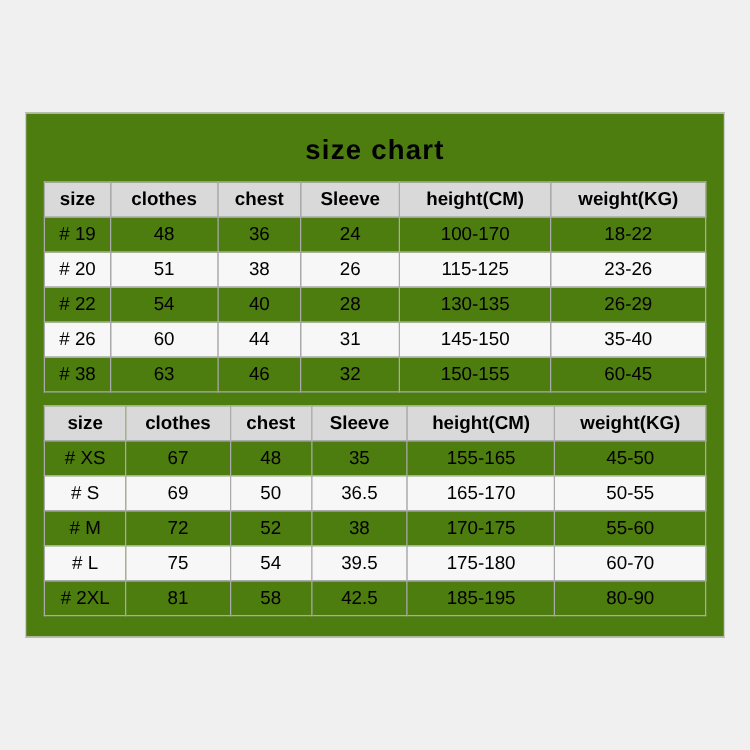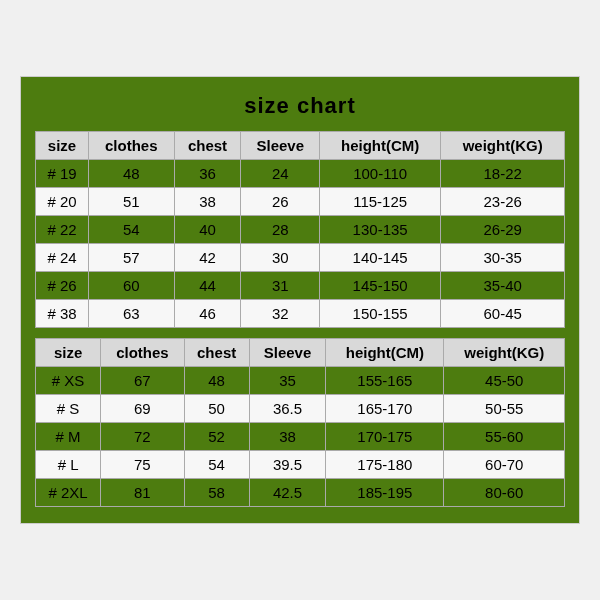--- a/index.html
+++ b/index.html
@@ -63,46 +63,38 @@
           <th>height(CM)</th>
           <th>weight(KG)</th>
         </tr>
     </thead>
     <tbody>
         <tr>
           <td># 19</td>
           <td>48</td>
           <td>36</td>
           <td>24</td>
-          <td>100-110</td>
+          <td>100-170</td>
           <td>18-22</td>
         </tr>
         <tr>
           <td># 20</td>
           <td>51</td>
           <td>38</td>
           <td>26</td>
           <td>115-125</td>
           <td>23-26</td>
         </tr>
         <tr>
           <td># 22</td>
           <td>54</td>
           <td>40</td>
           <td>28</td>
           <td>130-135</td>
           <td>26-29</td>
-        </tr>
-        <tr>
-          <td># 24</td>
-          <td>57</td>
-          <td>42</td>
-          <td>30</td>
-          <td>140-145</td>
-          <td>30-35</td>
         </tr>
         <tr>
           <td># 26</td>
           <td>60</td>
           <td>44</td>
           <td>31</td>
           <td>145-150</td>
           <td>35-40</td>
         </tr>
         <tr>
@@ -161,17 +153,17 @@
           <td>39.5</td>
           <td>175-180</td>
           <td>60-70</td>
         </tr>
         <tr>
           <td># 2XL</td>
           <td>81</td>
           <td>58</td>
           <td>42.5</td>
           <td>185-195</td>
-          <td>80-60</td>
+          <td>80-90</td>
         </tr>
       </tbody>
   </table>
 </div>
 
 </body></html>

